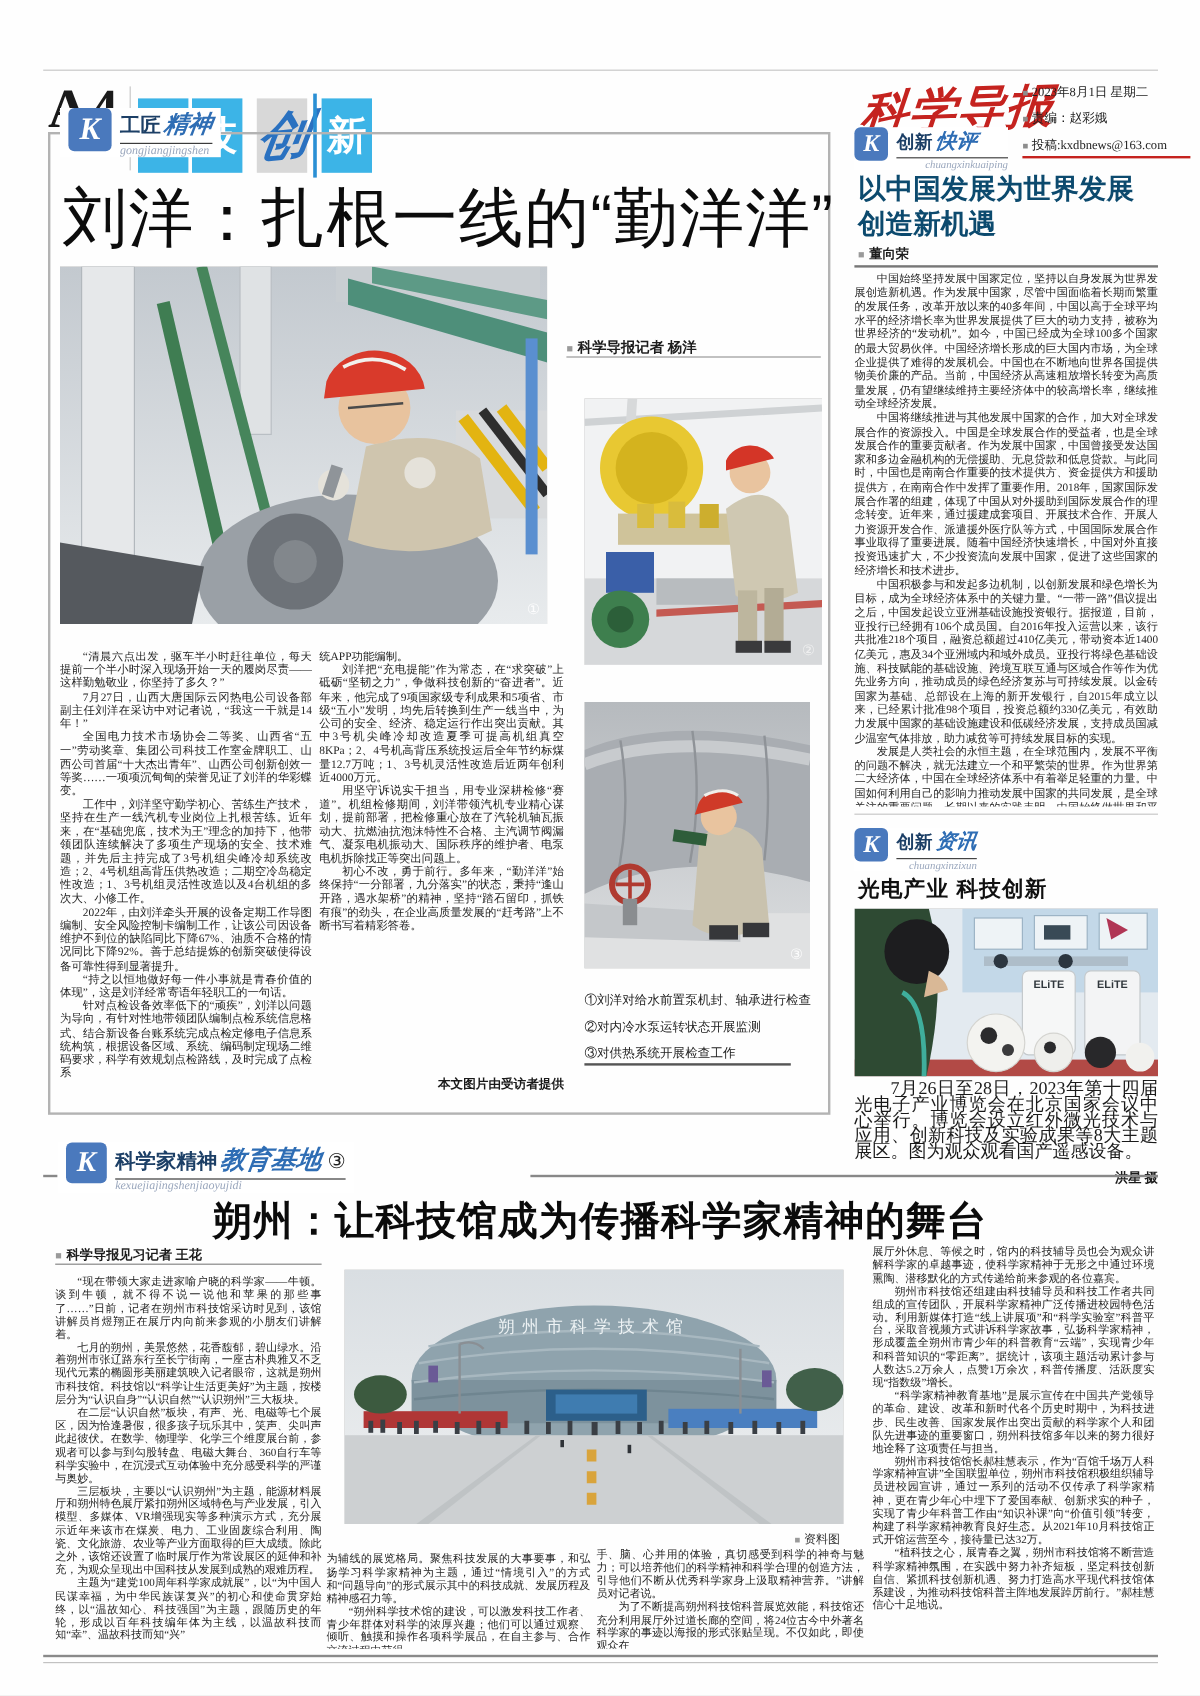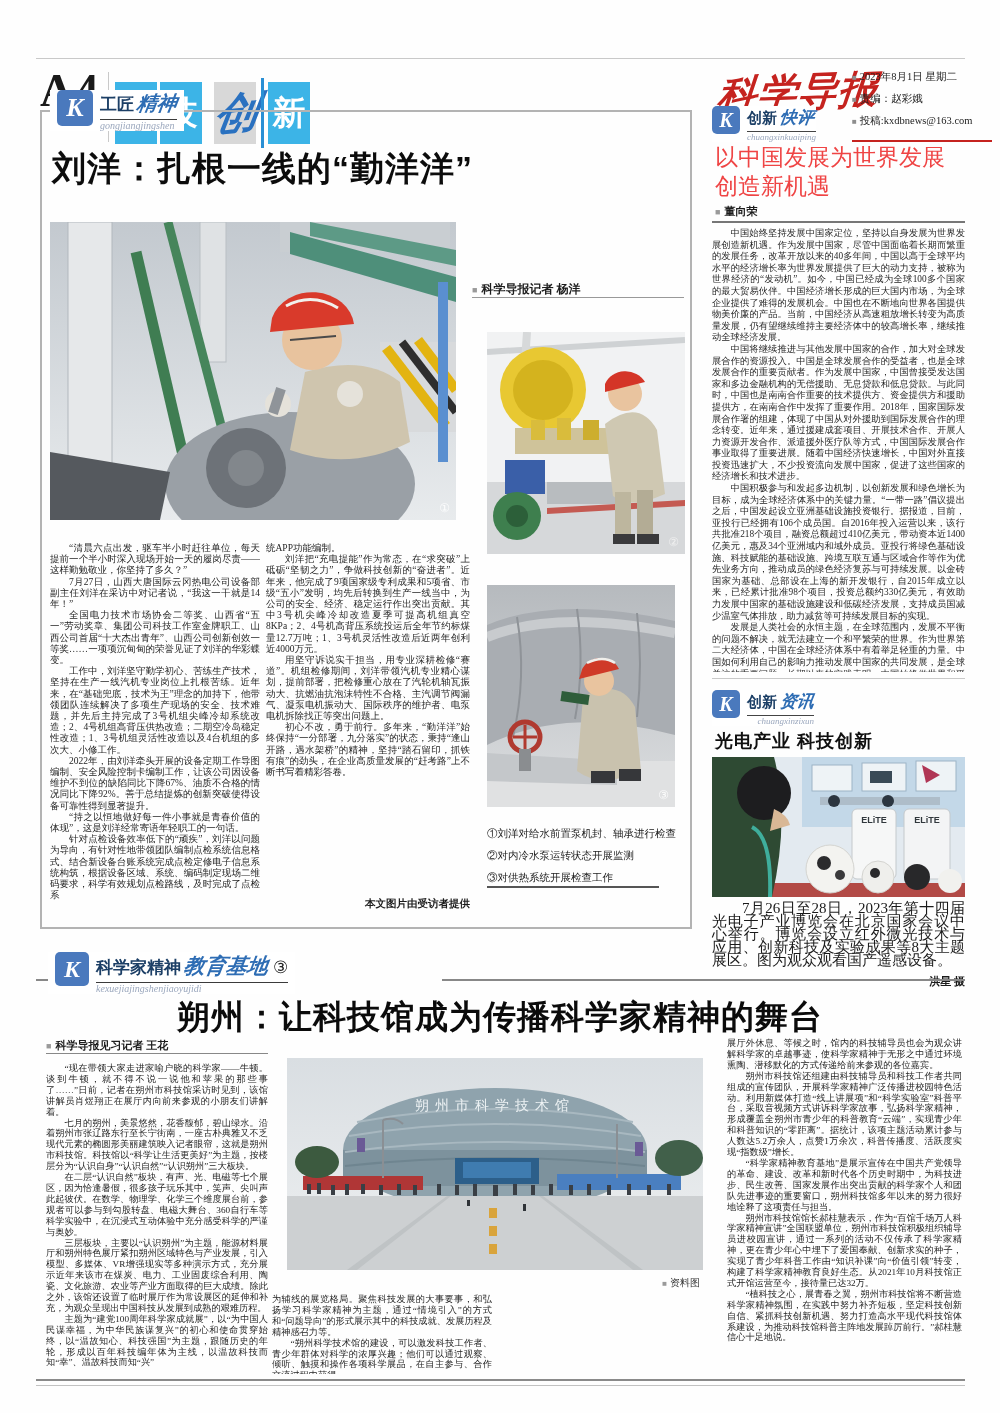--- a/index.html
+++ b/index.html
@@ -21,35 +21,35 @@
   .kbox{background:#4a79bd;color:#fff;border-radius:5px;display:flex;align-items:center;justify-content:center;
         font-weight:bold;font-style:italic;font-family:"Liberation Serif",serif;}
   .btxt{margin-left:7px;}
   .bline{display:flex;align-items:baseline;border-bottom:1.5px solid #3b3b3b;padding-bottom:2px;}
   .plain{font-family:"Liberation Sans",sans-serif;font-weight:bold;color:#1c3f66;}
   .callig{font-family:"Liberation Serif",serif;font-weight:bold;font-style:italic;color:#2e6db4;
           display:inline-block;transform:skewX(-8deg);margin-left:3px;}
   .pinyin{font-style:italic;color:#9aa7bd;}
   
   #mainbox{left:40px;top:110px;width:648px;height:815px;border:2px solid #b3b3b3;}
-  #mainhead{left:52px;top:146px;width:620px;font-family:"Liberation Sans",sans-serif;font-weight:700;
-            font-size:34px;letter-spacing:1px;color:#0c0c0c;white-space:nowrap;}
+  #mainhead{left:52px;top:146px;width:620px;font-family:"Liberation Sans",sans-serif;font-weight:400;
+            font-size:54px;letter-spacing:1px;color:#0c0c0c;white-space:nowrap;}
   .byline{position:absolute;font-size:12px;font-weight:bold;color:#1d1d1d;}
   .byline .sq{color:#9a9a9a;font-size:9px;margin-right:4px;}
   .cols{position:absolute;font-size:9.5px;line-height:11.2px;text-align:justify;color:#1e1e1e;overflow:hidden;}
   .cols p{margin:0;text-indent:2em;}
   .cont p:first-child{text-indent:0;}
   .photo{position:absolute;overflow:hidden;background:#ccc;}
   .pmark{position:absolute;right:6px;bottom:4px;color:#fff;font-size:12px;opacity:.9;}
   .cap{position:absolute;font-size:10.5px;color:#222;}
   .cap div{margin-bottom:8px;}
   #creditmain{left:266px;top:897px;width:204px;text-align:right;font-weight:bold;font-size:10.5px;}
   
-  #sb-head{left:715px;top:143px;width:252px;font-family:"Liberation Sans",sans-serif;font-weight:400;
-           font-size:23px;line-height:29px;color:#ef4444;}
+  #sb-head{left:715px;top:143px;width:252px;font-family:"Liberation Sans",sans-serif;font-weight:700;
+           font-size:23px;line-height:29px;color:#0c4a6e;}
   #sb-body{left:712px;top:228px;width:253px;height:444px;font-size:9.3px;line-height:11.6px;
            text-align:justify;color:#262626;overflow:hidden;}
   #sb-body p{margin:0;text-indent:2em;}
   #news-head{left:715px;top:729px;width:252px;font-family:"Liberation Sans",sans-serif;font-weight:900;
              font-size:18px;color:#101010;letter-spacing:1px;}
   #news-cap{left:712px;top:902px;width:253px;font-size:15px;line-height:13px;text-align:justify;text-indent:2em;}
   #news-credit{left:712px;top:941px;width:253px;text-align:right;font-weight:bold;font-size:11px;margin-top:33px;}
   
   #bot-head{left:60px;top:995px;width:880px;text-align:center;font-weight:900;font-size:33px;
             color:#0b0b0b;letter-spacing:1px;}
@@ -77,21 +77,21 @@
     <span class="callig" style="font-size:44px;color:#2a71c0;transform:skewX(-14deg) rotate(-6deg);">创</span>
   </div>
   <div class="rule" style="left:261px;top:78px;width:3px;height:70px;background:#2a8fd4;"></div>
   <div class="secbox" style="left:268px;">
       <span>新</span>
     </div>
 
   <div class="abs" id="mast">科学导报</div>
   <div class="hinfo" style="top:70px;"><span class="sq">■</span><span>2023年8月1日  星期二</span></div>
   <div class="hinfo" style="top:92px;"><span class="sq">■</span><span>责编：赵彩娥</span></div>
-  <div class="hinfo" style="top:114px;border-bottom:2px solid #c5231f;padding-bottom:12px;"><span class="sq">■</span><span>投稿:kxdbnews@163.com</span></div>
+  <div class="hinfo" style="top:114px;border-bottom:2px solid #c5231f;padding-bottom:2px;"><span class="sq">■</span><span>投稿:kxdbnews@163.com</span></div>
 
   <div class="abs" id="mainbox"></div>
 
   <div class="badge" style="left:50px;top:90px;">
     <div class="kbox" style="width:36px;height:36px;font-size:26px;">K</div>
     <div class="btxt">
       <div class="bline">
         <span class="plain" style="font-size:17px;">工匠</span>
         <span class="callig" style="font-size:20px;">精神</span>
       </div>
@@ -227,21 +227,21 @@
     </div>
   <div class="abs" id="creditmain">本文图片由受访者提供</div>
 
   <div class="badge" style="left:712px;top:106px;padding:0;">
     <div class="kbox" style="width:28px;height:28px;font-size:20px;">K</div>
     <div class="btxt">
       <div class="bline" style="border-bottom:1px solid #444;">
         <span class="plain" style="font-size:15px;">创新</span>
         <span class="callig" style="font-size:17px;">快评</span>
       </div>
-      <div class="pinyin" style="font-size:9px;">chuangxinkuaiping</div>
+      <div class="pinyin" style="font-size:9px;margin-left:24px;">chuangxinkuaiping</div>
     </div>
   </div>
 
   <div class="abs" id="sb-head">
     <div>以中国发展为世界发展</div>
     <div>创造新机遇</div>
   </div>
   <div class="byline" style="left:715px;top:204px;font-size:11px;">
     <span class="sq">■</span><span>董向荣</span>
   </div>
@@ -388,20 +388,24 @@
       <p>“现在带领大家走进家喻户晓的科学家——牛顿。谈到牛顿，就不得不说一说他和苹果的那些事了……”日前，记者在朔州市科技馆采访时见到，该馆讲解员肖煜翔正在展厅内向前来参观的小朋友们讲解着。</p>
       <p>七月的朔州，美景悠然，花香馥郁，碧山绿水。沿着朔州市张辽路东行至长宁街南，一座古朴典雅又不乏现代元素的椭圆形美丽建筑映入记者眼帘，这就是朔州市科技馆。科技馆以“科学让生活更美好”为主题，按楼层分为“认识自身”“认识自然”“认识朔州”三大板块。</p>
       <p>在二层“认识自然”板块，有声、光、电磁等七个展区，因为恰逢暑假，很多孩子玩乐其中，笑声、尖叫声此起彼伏。在数学、物理学、化学三个维度展台前，参观者可以参与到勾股转盘、电磁大舞台、360自行车等科学实验中，在沉浸式互动体验中充分感受科学的严谨与奥妙。</p>
       <p>三层板块，主要以“认识朔州”为主题，能源材料展厅和朔州特色展厅紧扣朔州区域特色与产业发展，引入模型、多媒体、VR增强现实等多种演示方式，充分展示近年来该市在煤炭、电力、工业固废综合利用、陶瓷、文化旅游、农业等产业方面取得的巨大成绩。除此之外，该馆还设置了临时展厅作为常设展区的延伸和补充，为观众呈现出中国科技从发展到成熟的艰难历程。</p>
       <p>主题为“建党100周年科学家成就展”，以“为中国人民谋幸福，为中华民族谋复兴”的初心和使命贯穿始终，以“温故知心、科技强国”为主题，跟随历史的年轮，形成以百年科技编年体为主线，以温故科技而知“幸”、温故科技而知“兴”</p>
     </div>
   <div class="bcol cont" style="left:272px;top:1294px;width:220px;height:80px;">
       <p>为辅线的展览格局。聚焦科技发展的大事要事，和弘扬学习科学家精神为主题，通过“情境引入”的方式和“问题导向”的形式展示其中的科技成就、发展历程及精神感召力等。</p>
       <p>“朔州科学技术馆的建设，可以激发科技工作者、青少年群体对科学的浓厚兴趣；他们可以通过观察、倾听、触摸和操作各项科学展品，在自主参与、合作交流过程中获得</p>
     </div>
+  <div class="bcol cont" style="left:497px;top:1290px;width:223px;height:84px;">
+      <p>手、脑、心并用的体验，真切感受到科学的神奇与魅力；可以培养他们的科学精神和科学合理的创造方法，引导他们不断从优秀科学家身上汲取精神营养。”讲解员对记者说。</p>
+      <p>为了不断提高朔州科技馆科普展览效能，科技馆还充分利用展厅外过道长廊的空间，将24位古今中外著名科学家的事迹以海报的形式张贴呈现。不仅如此，即使观众在</p>
+    </div>
   <div class="bcol cont" style="left:727px;top:1038px;width:235px;height:336px;">
       <p>展厅外休息、等候之时，馆内的科技辅导员也会为观众讲解科学家的卓越事迹，使科学家精神于无形之中通过环境熏陶、潜移默化的方式传递给前来参观的各位嘉宾。</p>
       <p>朔州市科技馆还组建由科技辅导员和科技工作者共同组成的宣传团队，开展科学家精神广泛传播进校园特色活动。利用新媒体打造“线上讲展项”和“科学实验室”科普平台，采取音视频方式讲诉科学家故事，弘扬科学家精神，形成覆盖全朔州市青少年的科普教育“云端”，实现青少年和科普知识的“零距离”。据统计，该项主题活动累计参与人数达5.2万余人，点赞1万余次，科普传播度、活跃度实现“指数级”增长。</p>
       <p>“科学家精神教育基地”是展示宣传在中国共产党领导的革命、建设、改革和新时代各个历史时期中，为科技进步、民生改善、国家发展作出突出贡献的科学家个人和团队先进事迹的重要窗口，朔州科技馆多年以来的努力很好地诠释了这项责任与担当。</p>
       <p>朔州市科技馆馆长郝桂慧表示，作为“百馆千场万人科学家精神宣讲”全国联盟单位，朔州市科技馆积极组织辅导员进校园宣讲，通过一系列的活动不仅传承了科学家精神，更在青少年心中埋下了爱国奉献、创新求实的种子，实现了青少年科普工作由“知识补课”向“价值引领”转变，构建了科学家精神教育良好生态。从2021年10月科技馆正式开馆运营至今，接待量已达32万。</p>
       <p>“植科技之心，展青春之翼，朔州市科技馆将不断营造科学家精神氛围，在实践中努力补齐短板，坚定科技创新自信、紧抓科技创新机遇、努力打造高水平现代科技馆体系建设，为推动科技馆科普主阵地发展踔厉前行。”郝桂慧信心十足地说。</p>
     </div>
 
   <div class="rule" style="left:36px;top:1379px;width:929px;height:2px;background:#8a8a8a;"></div>
   <div class="rule" style="left:36px;top:1385px;width:929px;height:1px;background:#c2c2c2;"></div>

